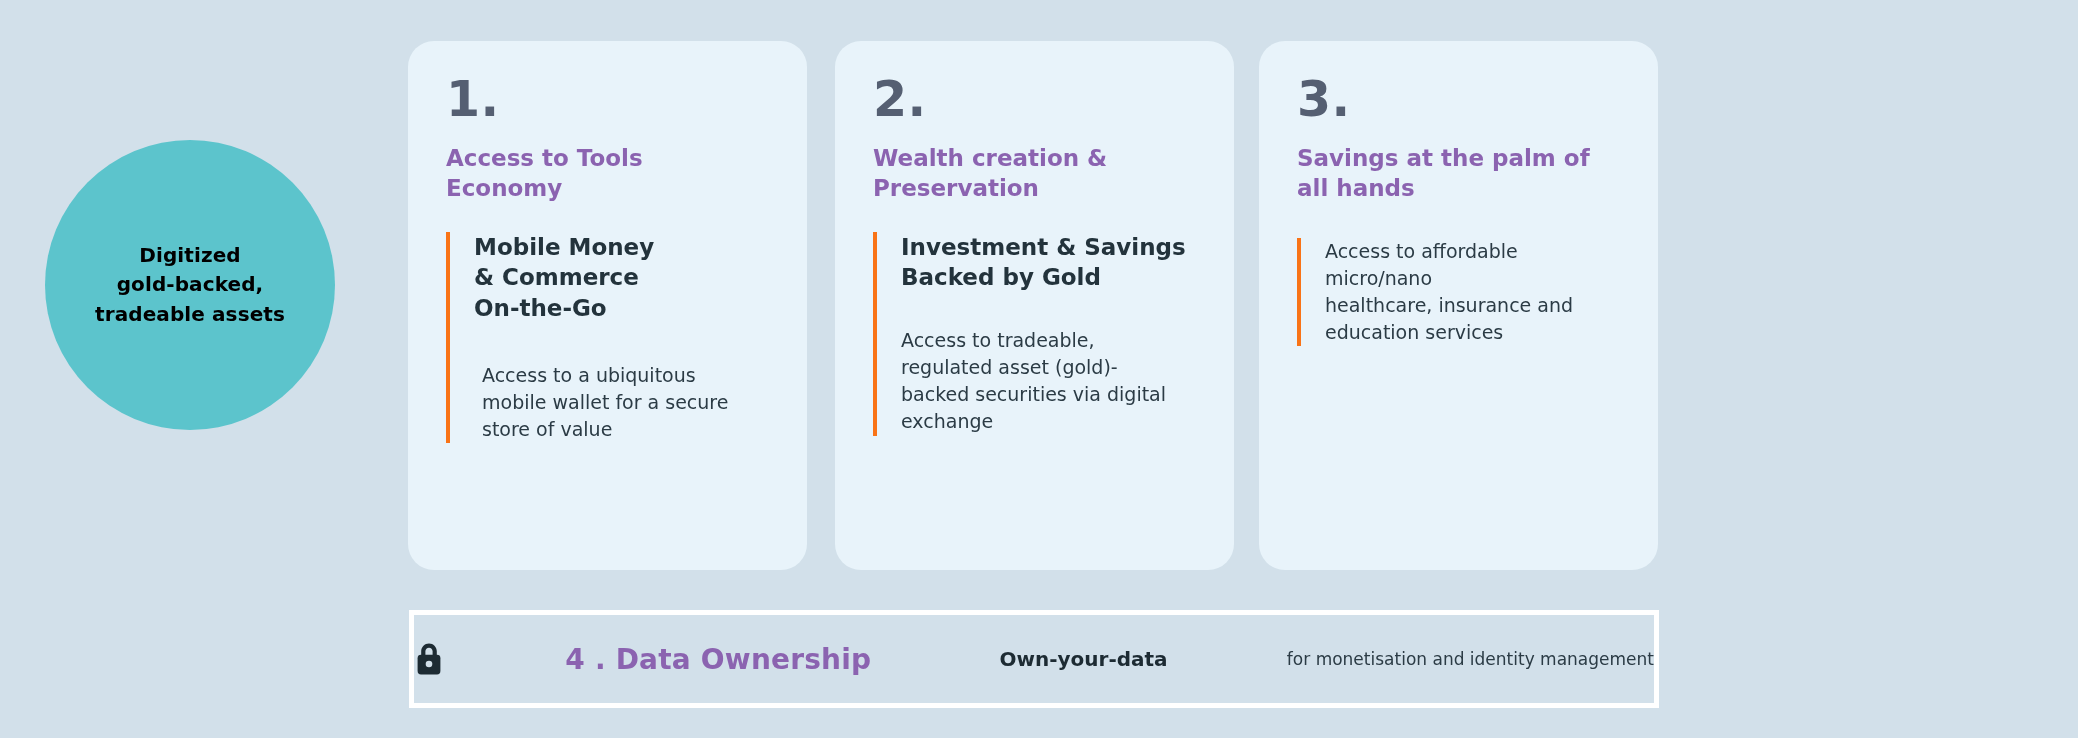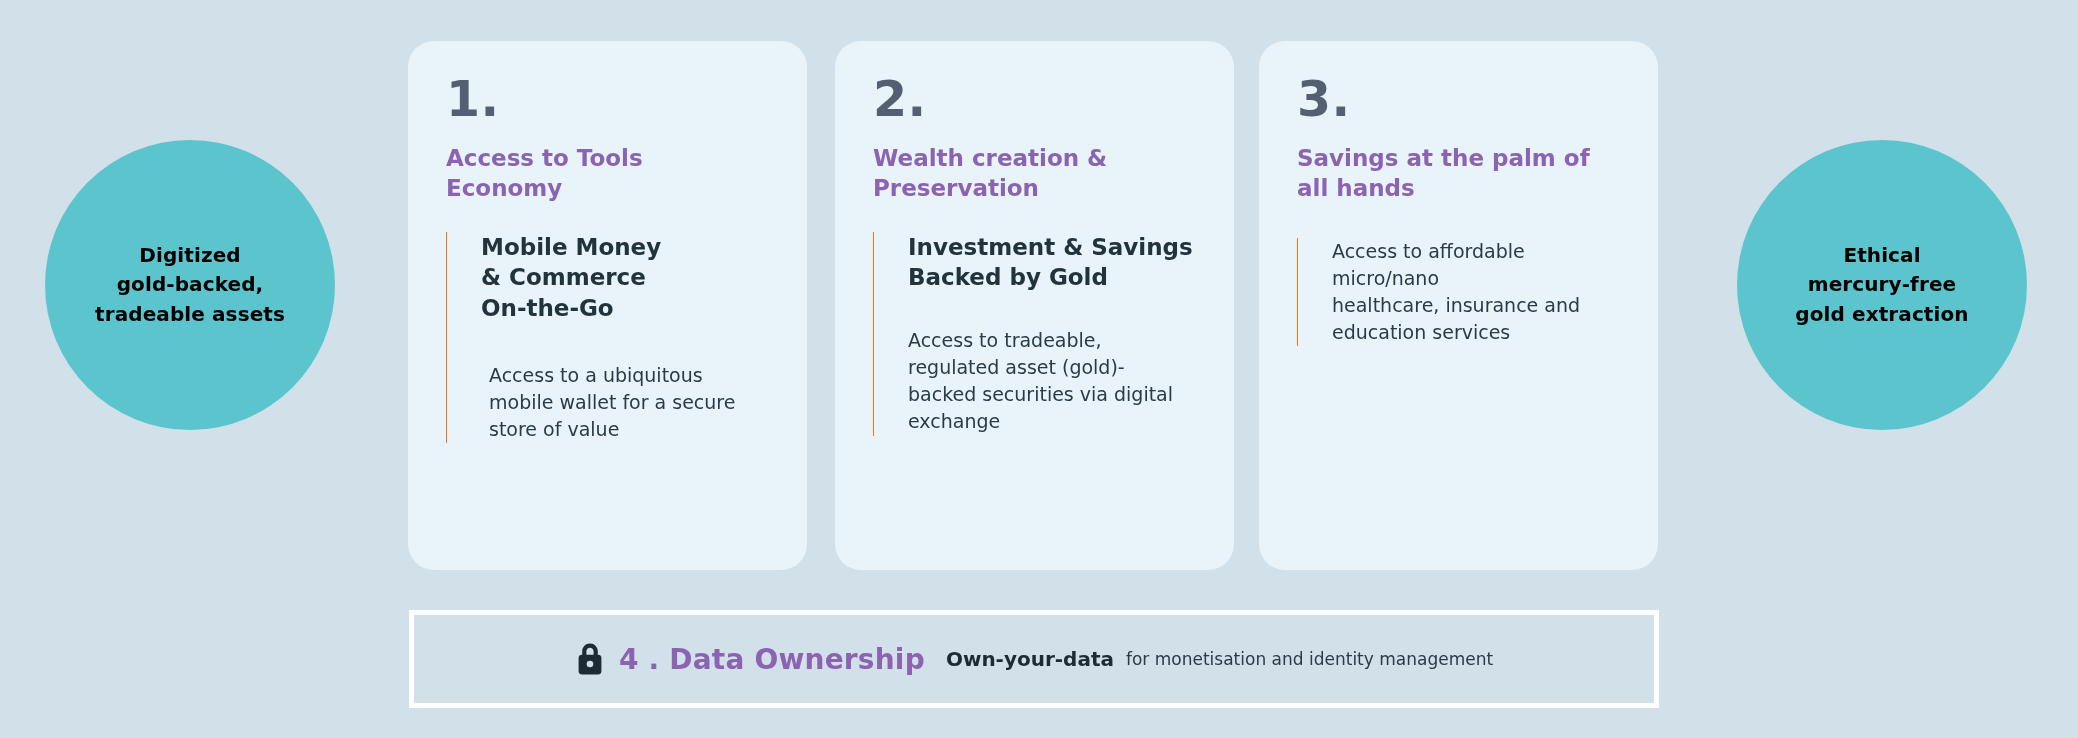--- a/index.html
+++ b/index.html
@@ -76,22 +76,22 @@
   .card-heading {
     color: #8b63b0;
     font-weight: 700;
     font-size: 23px;
     line-height: 1.3;
     margin: 0;
     white-space: pre-line;
   }
   .card-body {
     margin-top: 28px;
-    border-left: 1px solid #f97316;
-    padding-left: 34px;
+    border-left: 4px solid #f97316;
+    padding-left: 24px;
   }
   .card-subtitle {
     color: #23333c;
     font-weight: 700;
     font-size: 23px;
     line-height: 1.33;
     margin: 0;
     white-space: pre-line;
   }
   .card-desc {
@@ -109,21 +109,21 @@
     position: absolute;
     left: 409px;
     top: 610px;
     width: 1250px;
     height: 98px;
     box-sizing: border-box;
     border: 5px solid #ffffff;
     background: #d2e0ea;
     display: flex;
     align-items: center;
-    justify-content: center;
+    justify-content: space-between;
     gap: 4px;
   }
   #lock-icon {
     display: inline-block;
     width: 30px;
     height: 34px;
     margin-right: 10px;
     flex: none;
   }
   .banner-title {
@@ -191,25 +191,20 @@
     <div class="card-number">3.</div>
     <div class="card-heading">Savings at the palm of
 all hands</div>
     <div class="card-body">
       <div class="card-desc">Access to affordable micro/nano
 healthcare, insurance and
 education services</div>
     </div>
   </div>
 
-  <div class="circle" id="circle-right">
-    <div class="circle-text">Ethical
-mercury-free
-gold extraction</div>
-  </div>
 
   <div id="banner">
     <span id="lock-icon">
       <svg width="30" height="34" viewBox="0 0 30 34" xmlns="http://www.w3.org/2000/svg">
         <path d="M15 1.5c-4.3 0-7.8 3.5-7.8 7.8v4.2h4.2V9.3c0-2 1.6-3.6 3.6-3.6s3.6 1.6 3.6 3.6v4.2h4.2V9.3C22.8 5 19.3 1.5 15 1.5z" fill="#1d2b33"></path>
         <rect x="3.6" y="12.8" width="22.8" height="19.6" rx="3.4" fill="#1d2b33"></rect>
         <circle cx="15" cy="22" r="3.3" fill="#d2e0ea"></circle>
       </svg>
     </span>
     <span class="banner-title">4 . Data Ownership</span>

